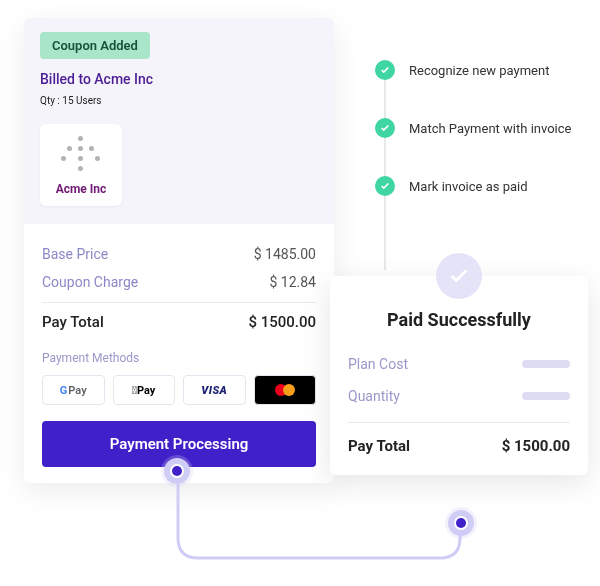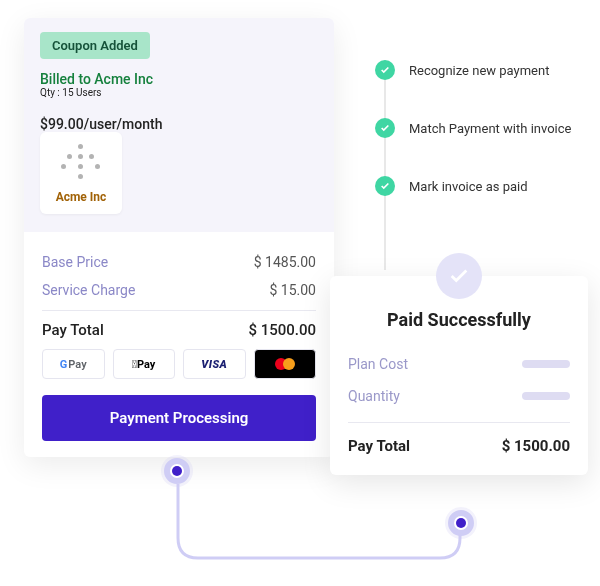--- a/index.html
+++ b/index.html
@@ -36,21 +36,21 @@
     .coupon-badge {
       display: inline-block;
       background: #a8e5c9;
       color: #155239;
       font-size: 13px;
       font-weight: 600;
       padding: 6px 12px;
       border-radius: 4px;
       margin-bottom: 12px;
     }
-    .billed-to { font-size: 14px; color: #15803d; font-weight: 500; }
+    .billed-to { font-size: 14px; color: #4c1d95; margin-bottom: 8px; font-weight: 500; }
     .qty-line { font-size: 10px; color: #222; margin-bottom: 18px; }
     .price-line { font-size: 14px; color: #222; font-weight: 500; }
 
     .logo-box {
       background: #fff;
       border-radius: 6px;
       padding: 10px 8px;
       text-align: center;
       width: 82px;
       box-shadow: 0 1px 3px rgba(0,0,0,0.05);
@@ -61,21 +61,21 @@
       margin: 0 auto 6px auto;
       position: relative;
     }
     .dots span {
       position: absolute;
       width: 5px;
       height: 5px;
       background: #b3b3b3;
       border-radius: 50%;
     }
-    .logo-label { font-size: 12px; font-weight: 700; color: #a16207; }
+    .logo-label { font-size: 12px; font-weight: 700; color: #701a75; }
 
     .order-body { padding: 12px 18px 16px 18px; }
     .order-header-row {
       display: flex;
       justify-content: space-between;
       padding: 8px 0;
       border-bottom: 1px solid #e8e8f0;
       font-size: 14px;
       color: #555;
     }
@@ -260,21 +260,20 @@
   </style>
 </head>
 <body>
 
 <div class="order-card">
   <div class="order-head">
     <div class="order-head-left">
       <div class="coupon-badge">Coupon Added</div>
       <div class="billed-to">Billed to Acme Inc</div>
       <div class="qty-line">Qty : 15 Users</div>
-      <div class="price-line">$99.00/user/month</div>
     </div>
     <div class="logo-box">
       <div class="dots">
         <span style="left:21px;top:2px"></span>
         <span style="left:10px;top:12px"></span>
         <span style="left:21px;top:12px"></span>
         <span style="left:32px;top:12px"></span>
         <span style="left:4px;top:22px"></span>
         <span style="left:21px;top:22px"></span>
         <span style="left:38px;top:22px"></span>
@@ -283,28 +282,29 @@
       <div class="logo-label">Acme Inc</div>
     </div>
   </div>
 
   <div class="order-body">
     <div class="line-item">
       <span>Base Price</span>
       <span class="val">$ 1485.00</span>
     </div>
     <div class="line-item">
-      <span>Service Charge</span>
-      <span class="val">$ 15.00</span>
+      <span>Coupon Charge</span>
+      <span class="val">$ 12.84</span>
     </div>
     <div class="total-row">
       <span>Pay Total</span>
       <span>$ 1500.00</span>
     </div>
 
+    <div class="pm-label">Payment Methods</div>
     <div class="pm-row">
       <div class="pm gpay">
         <span><span style="color:#4285f4">G</span></span>
         <span class="text">Pay</span>
       </div>
       <div class="pm apay">
         <span></span>
         <span>Pay</span>
       </div>
       <div class="pm visa">

